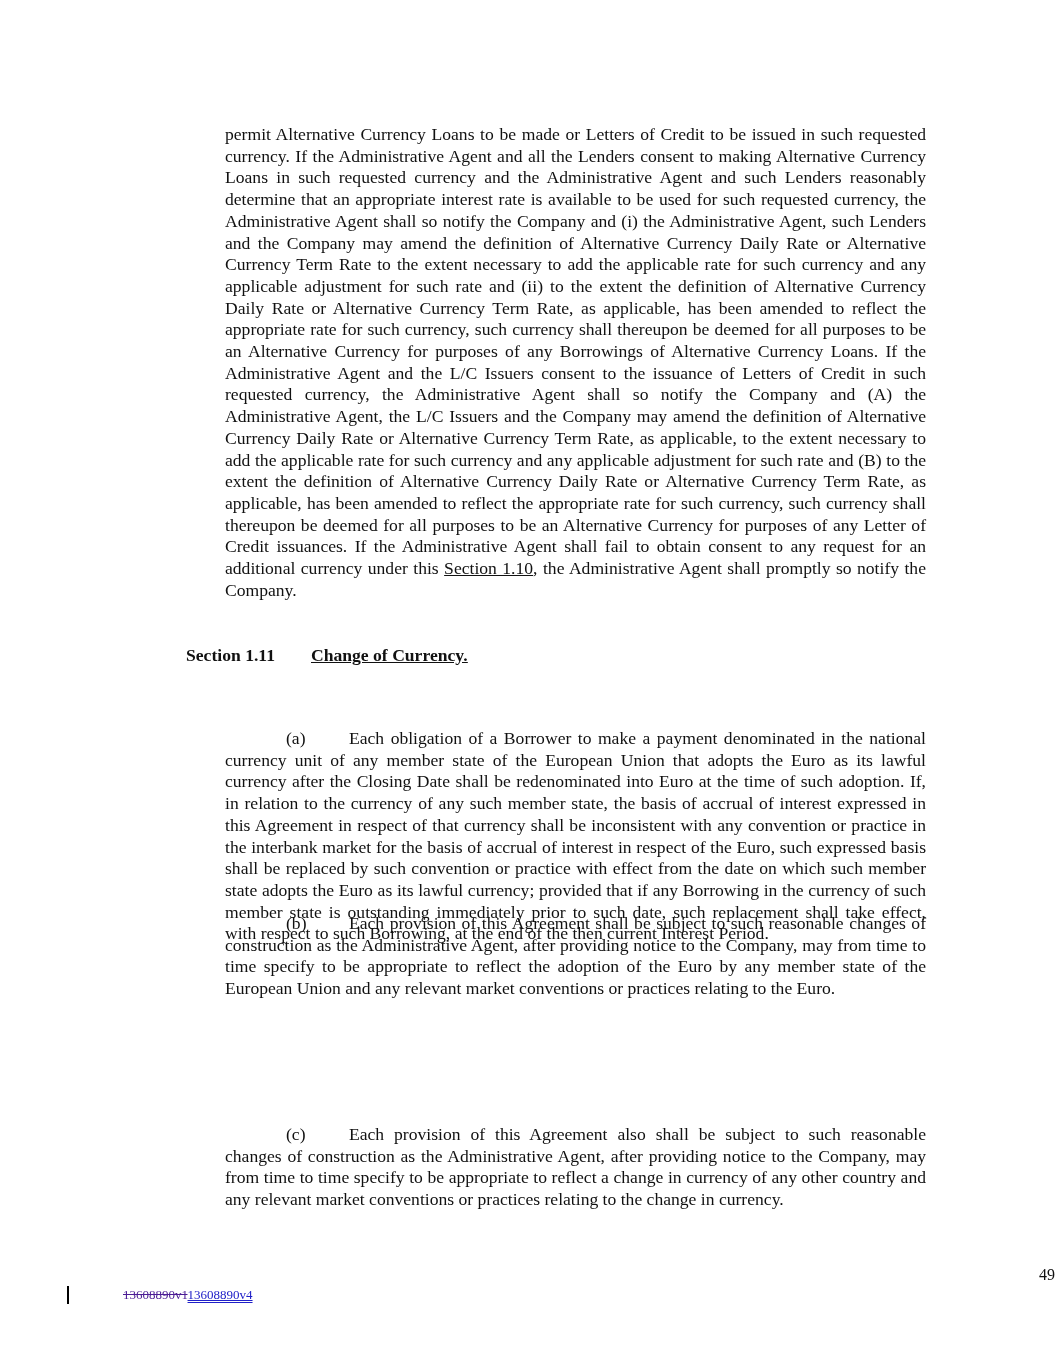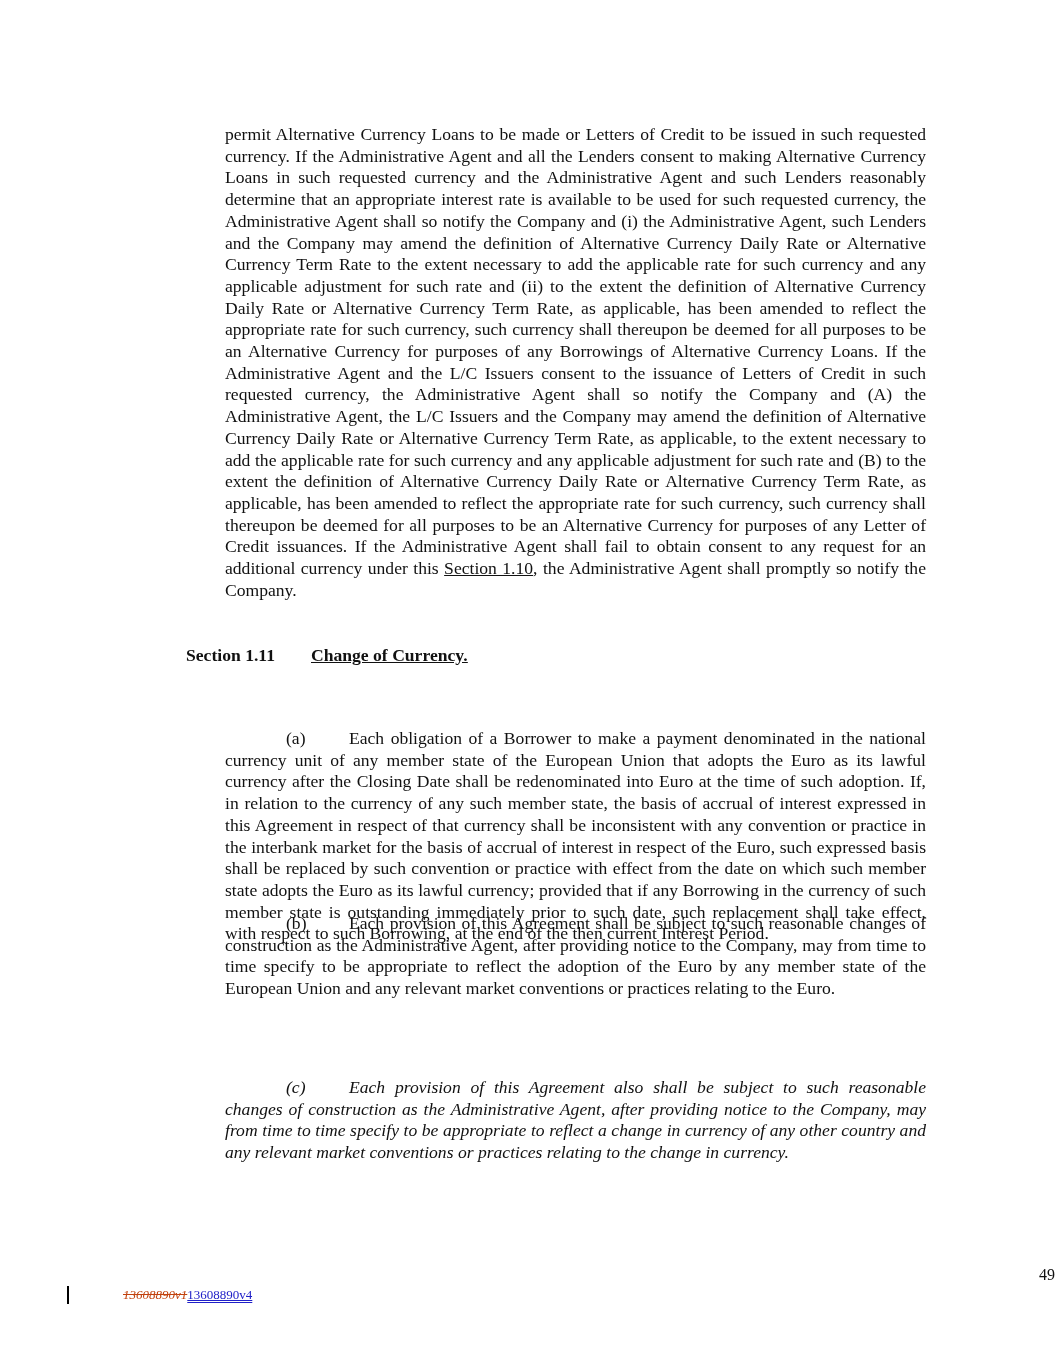--- a/index.html
+++ b/index.html
@@ -10,21 +10,21 @@
   .body-block { left: 225px; width: 701px; }
   .para { text-align: justify; text-align-last: left; }
   .indent { text-indent: 61px; }
   .label { display: inline-block; width: 63px; text-indent: 0; }
   .u { text-decoration: underline; }
   .heading { position: absolute; left: 186px; font-weight: bold; font-size: 17.6px; line-height: 21.7px; }
   .heading .num { display: inline-block; width: 125px; }
   .heading .title { text-decoration: underline; }
   .page-number { position: absolute; left: 0; width: 1055px; top: 1266px; text-align: right; font-size: 16px; }
   .footer-id { position: absolute; left: 123px; top: 1287px; font-size: 13px; }
-  .deleted { color: #c2410c; text-decoration: line-through; font-style: italic; }
+  .deleted { color: #4c1d95; text-decoration: line-through; }
   .inserted { color: #2020c8; text-decoration: underline; text-decoration-style: double; margin-top: 36px; }
   .change-bar { position: absolute; left: 67px; top: 1286px; width: 2px; height: 18px; background: #000; }
 </style>
 </head>
 <body>
 
 <div class="page">
 
   <div class="block body-block" style="top:124px;">
     <div class="para"><span>permit Alternative Currency Loans to be made or Letters of Credit to be issued in such requested currency.  If the Administrative Agent and all the Lenders consent to making Alternative Currency Loans in such requested currency and the Administrative Agent and such Lenders reasonably determine that an appropriate interest rate is available to be used for such requested currency, the Administrative Agent shall so notify the Company and (i) the Administrative Agent, such Lenders and the Company may amend the definition of Alternative Currency Daily Rate or Alternative Currency Term Rate to the extent necessary to add the applicable rate for such currency and any applicable adjustment for such rate and (ii) to the extent the definition of Alternative Currency Daily Rate or Alternative Currency Term Rate, as applicable, has been amended to reflect the appropriate rate for such currency, such currency shall thereupon be deemed for all purposes to be an Alternative Currency for purposes of any Borrowings of Alternative Currency Loans.  If the Administrative Agent and the L/C Issuers consent to the issuance of Letters of Credit in such requested currency, the Administrative Agent shall so notify the Company and (A) the Administrative Agent, the L/C Issuers and the Company may amend the definition of Alternative Currency Daily Rate or Alternative Currency Term Rate, as applicable, to the extent necessary to add the applicable rate for such currency and any applicable adjustment for such rate and (B) to the extent the definition of Alternative Currency Daily Rate or Alternative Currency Term Rate, as applicable, has been amended to reflect the appropriate rate for such currency, such currency shall thereupon be deemed for all purposes to be an Alternative Currency for purposes of any Letter of Credit issuances.  If the Administrative Agent shall fail to obtain consent to any request for an additional currency under this </span><span class="u">Section 1.10</span><span>, the Administrative Agent shall promptly so notify the Company.</span></div>
@@ -35,21 +35,21 @@
   </div>
 
   <div class="block body-block" style="top:688px;margin-top:40px;">
     <div class="para indent"><span class="label">(a)</span><span>Each obligation of a Borrower to make a payment denominated in the national currency unit of any member state of the European Union that adopts the Euro as its lawful currency after the Closing Date shall be redenominated into Euro at the time of such adoption.  If, in relation to the currency of any such member state, the basis of accrual of interest expressed in this Agreement in respect of that currency shall be inconsistent with any convention or practice in the interbank market for the basis of accrual of interest in respect of the Euro, such expressed basis shall be replaced by such convention or practice with effect from the date on which such member state adopts the Euro as its lawful currency; provided that if any Borrowing in the currency of such member state is outstanding immediately prior to such date, such replacement shall take effect, with respect to such Borrowing, at the end of the then current Interest Period.</span></div>
   </div>
 
   <div class="block body-block" style="top:913px;">
     <div class="para indent"><span class="label">(b)</span><span>Each provision of this Agreement shall be subject to such reasonable changes of construction as the Administrative Agent, after providing notice to the Company, may from time to time specify to be appropriate to reflect the adoption of the Euro by any member state of the European Union and any relevant market conventions or practices relating to the Euro.</span></div>
   </div>
 
-  <div class="block body-block" style="top:1077px;font-style:italic;">
+  <div class="block body-block" style="top:1124px;">
     <div class="para indent"><span class="label">(c)</span><span>Each provision of this Agreement also shall be subject to such reasonable changes of construction as the Administrative Agent, after providing notice to the Company, may from time to time specify to be appropriate to reflect a change in currency of any other country and any relevant market conventions or practices relating to the change in currency.</span></div>
   </div>
 
 
   <div class="page-number">49</div>
 
   <div class="change-bar"></div>
 
   <div class="footer-id">
     <span class="deleted">13608890v1</span><span class="inserted">13608890v4</span>

